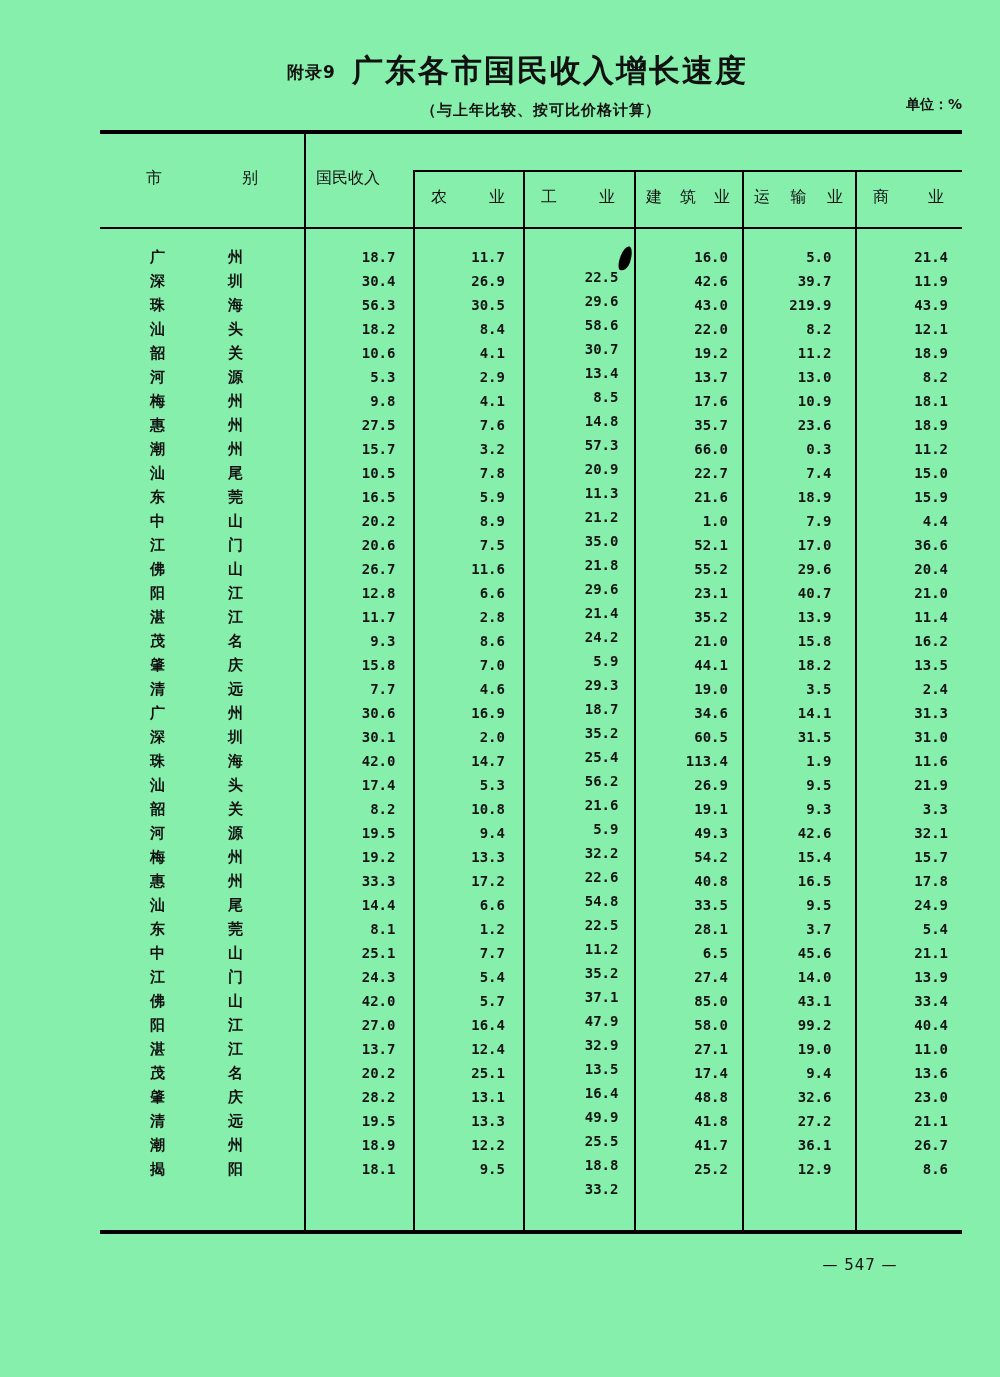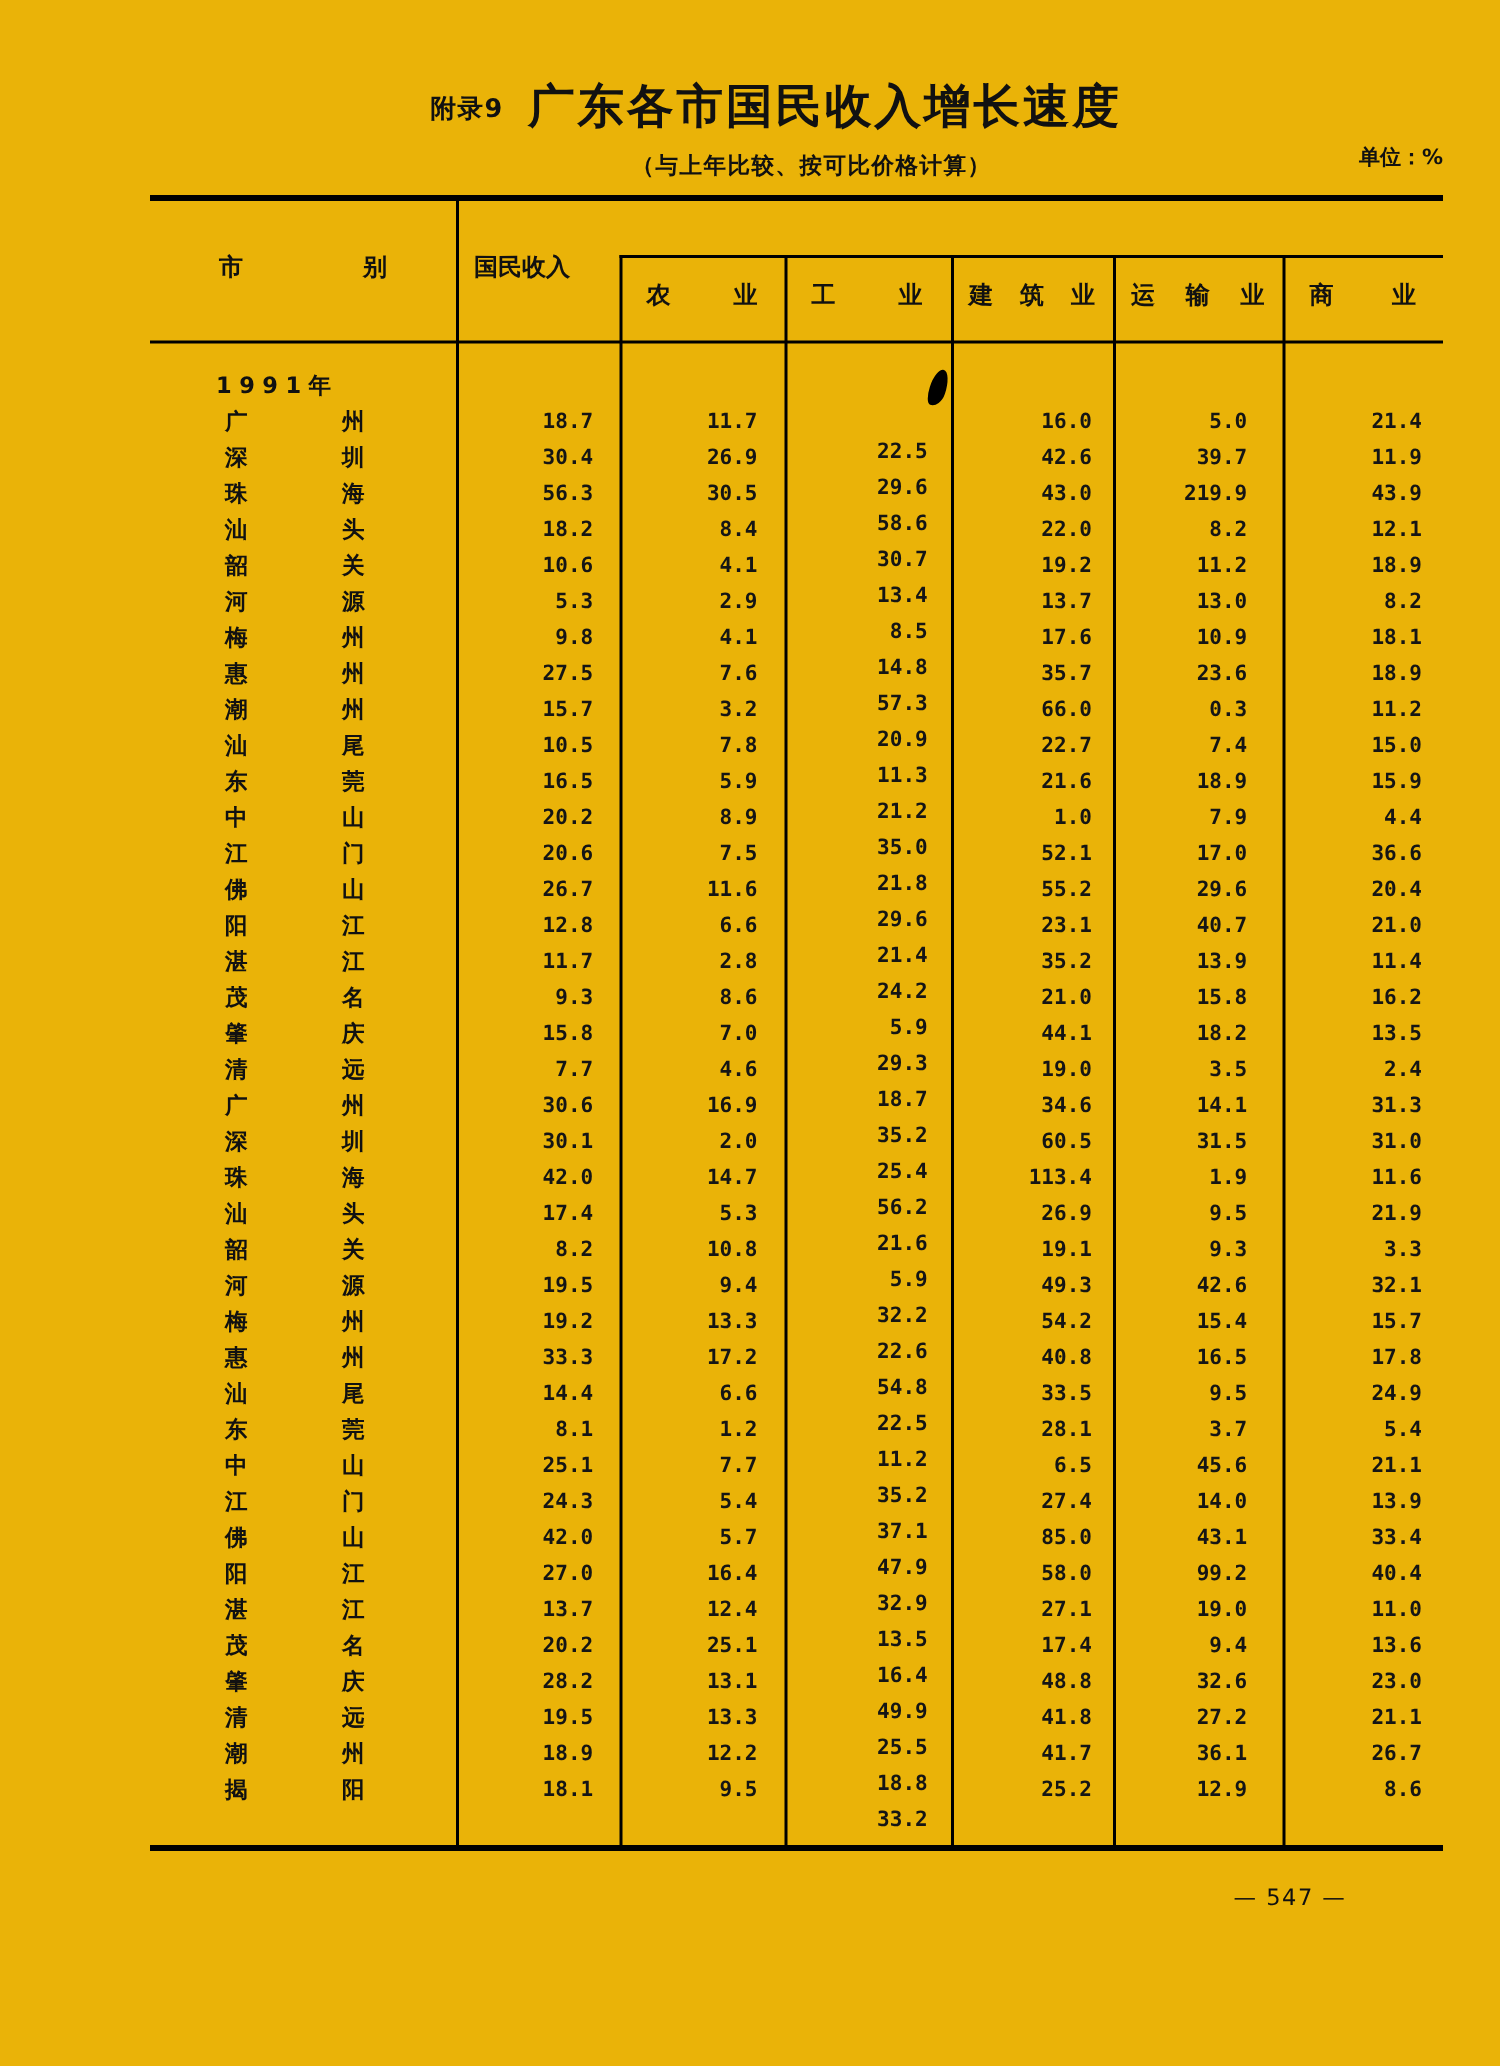--- a/index.html
+++ b/index.html
@@ -1,17 +1,17 @@
 <!DOCTYPE html>
 <html><head>
 <meta charset="utf-8">
 <style>
   html,body{margin:0;padding:0;background:#e8e8e8;}
   .page{
-    position:relative;width:1000px;height:1377px;background:#eab308;
+    position:relative;width:1000px;height:1377px;background:#86efac;
     font-family:"DejaVu Sans","Liberation Sans",sans-serif;color:#111;
     overflow:hidden;margin:0 auto;
   }
   
   .title-row{
     position:absolute;top:50px;left:0;width:100%;
     display:flex;justify-content:center;align-items:baseline;gap:16px;
     padding-left:35px;box-sizing:border-box;
   }
   .page-tag{font-size:17px;font-weight:bold;letter-spacing:1px;transform:translateY(-3px);}
@@ -29,21 +29,21 @@
   .rule-headbot{left:0;top:97px;width:862px;height:2px;}
   .rule-bottom{left:0;top:1100px;width:862px;height:4px;}
   .vline{position:absolute;width:2px;background:#000;}
   .vl-0{left:204px;top:4px;height:1096px;}
   .vl-1{left:313px;top:40px;height:1060px;}
   .vl-2{left:423px;top:40px;height:1060px;}
   .vl-3{left:534px;top:40px;height:1060px;}
   .vl-4{left:642px;top:40px;height:1060px;}
   .vl-5{left:755px;top:40px;height:1060px;}
   
-  .hdr{position:absolute;font-size:16px;font-weight:bold;white-space:nowrap;}
+  .hdr{position:absolute;font-size:16px;font-weight:normal;white-space:nowrap;}
   .spread{text-align:justify;text-align-last:justify;white-space:normal;}
   .hdr-city{left:46px;top:38px;width:112px;}
   .hdr-income{left:216px;top:38px;}
   .hdr-s0{left:331px;top:57px;width:74px;}
   .hdr-s1{left:441px;top:57px;width:74px;}
   .hdr-s2{left:546px;top:57px;width:84px;}
   .hdr-s3{left:654px;top:57px;width:89px;}
   .hdr-s4{left:773px;top:57px;width:71px;}
   
   .tbody{position:absolute;left:0;top:103px;width:862px;height:997px;
@@ -97,23 +97,20 @@
     <div class="hdr hdr-city spread">市别</div>
     <div class="hdr hdr-income">国民收入</div>
     <div class="hdr hdr-s0 spread">农业</div>
     <div class="hdr hdr-s1 spread">工业</div>
     <div class="hdr hdr-s2 spread">建筑业</div>
     <div class="hdr hdr-s3 spread">运输业</div>
     <div class="hdr hdr-s4 spread">商业</div>
 
     <div class="tbody">
         <div class="row">
-          <span class="year-label">1991年</span>
-        </div>
-        <div class="row">
           <div class="cell city-cell">
             <span class="city-name">广州</span>
           </div>
           <div class="cell val-cell col-0">18.7</div>
           <div class="cell val-cell col-1">11.7</div>
           <div class="cell val-cell col-2">22.5</div>
           <div class="cell val-cell col-3">16.0</div>
           <div class="cell val-cell col-4">5.0</div>
           <div class="cell val-cell col-5">21.4</div>
         </div>

